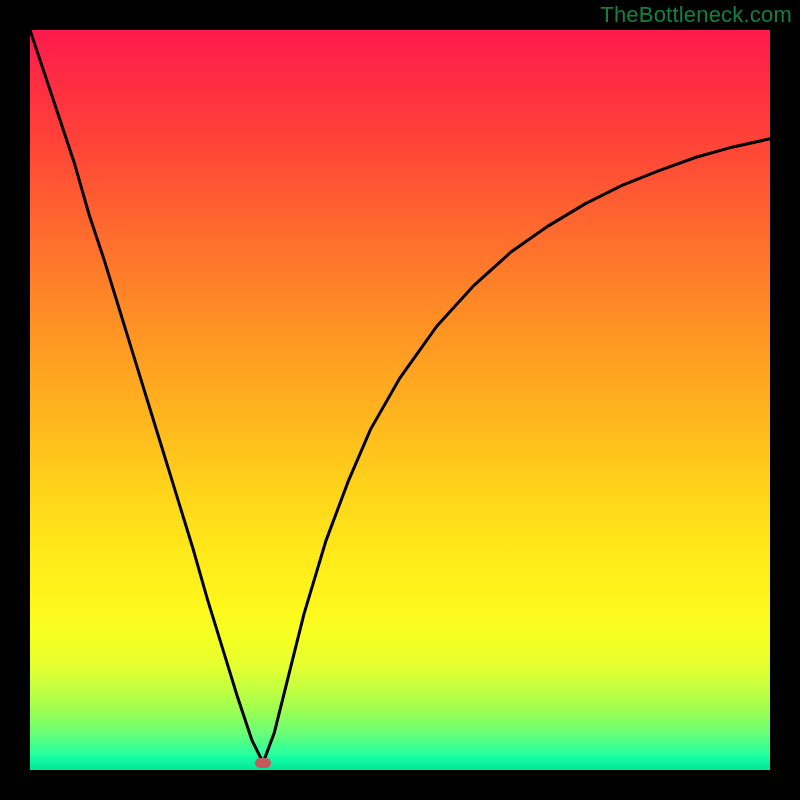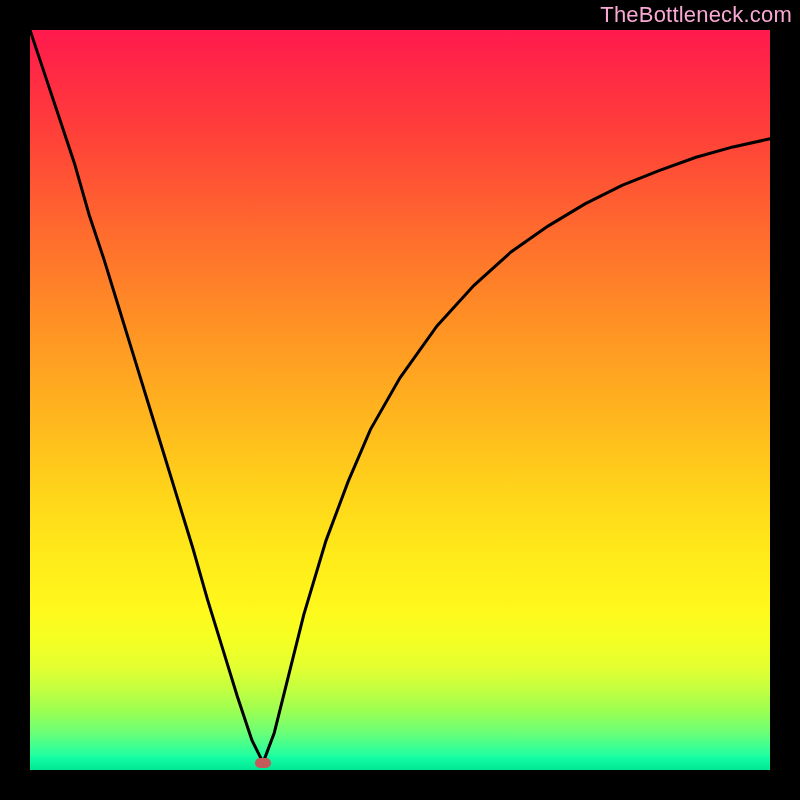--- a/index.html
+++ b/index.html
@@ -50,21 +50,21 @@
     left: 0;
     right: 0;
     bottom: 0;
     height: 14px;
     background: linear-gradient(to bottom, #18ffa6 0%, #00e893 100%);
   }
   .watermark {
     position: absolute;
     top: 2px;
     right: 8px;
-    color: #f9a8d4;
+    color: #15803d;
     font-size: 22px;
     font-weight: 500;
     letter-spacing: 0.2px;
   }
   svg.curve {
     position: absolute;
     left: 0;
     top: 0;
     width: 740px;
     height: 740px;

